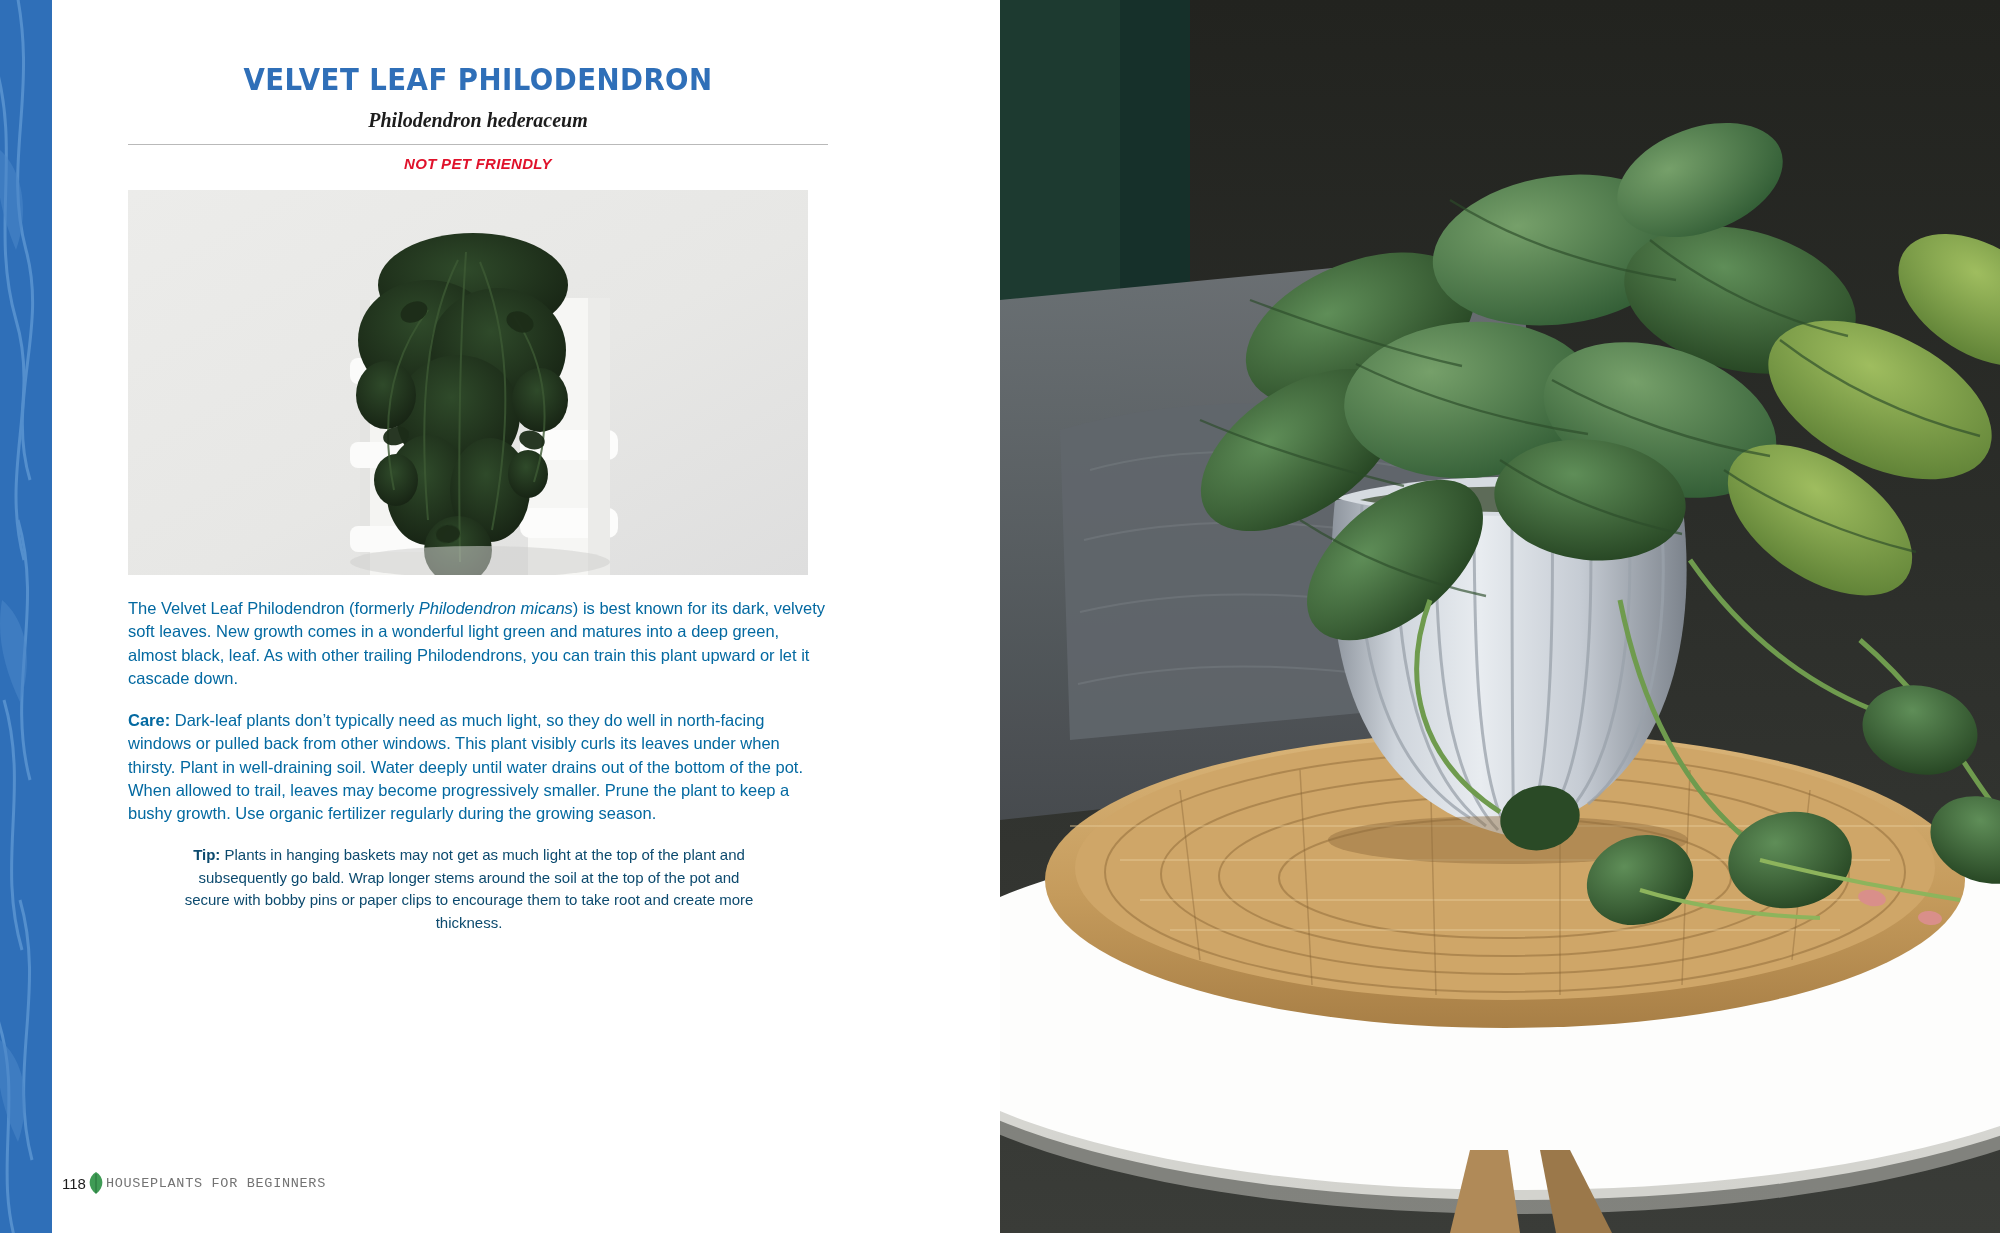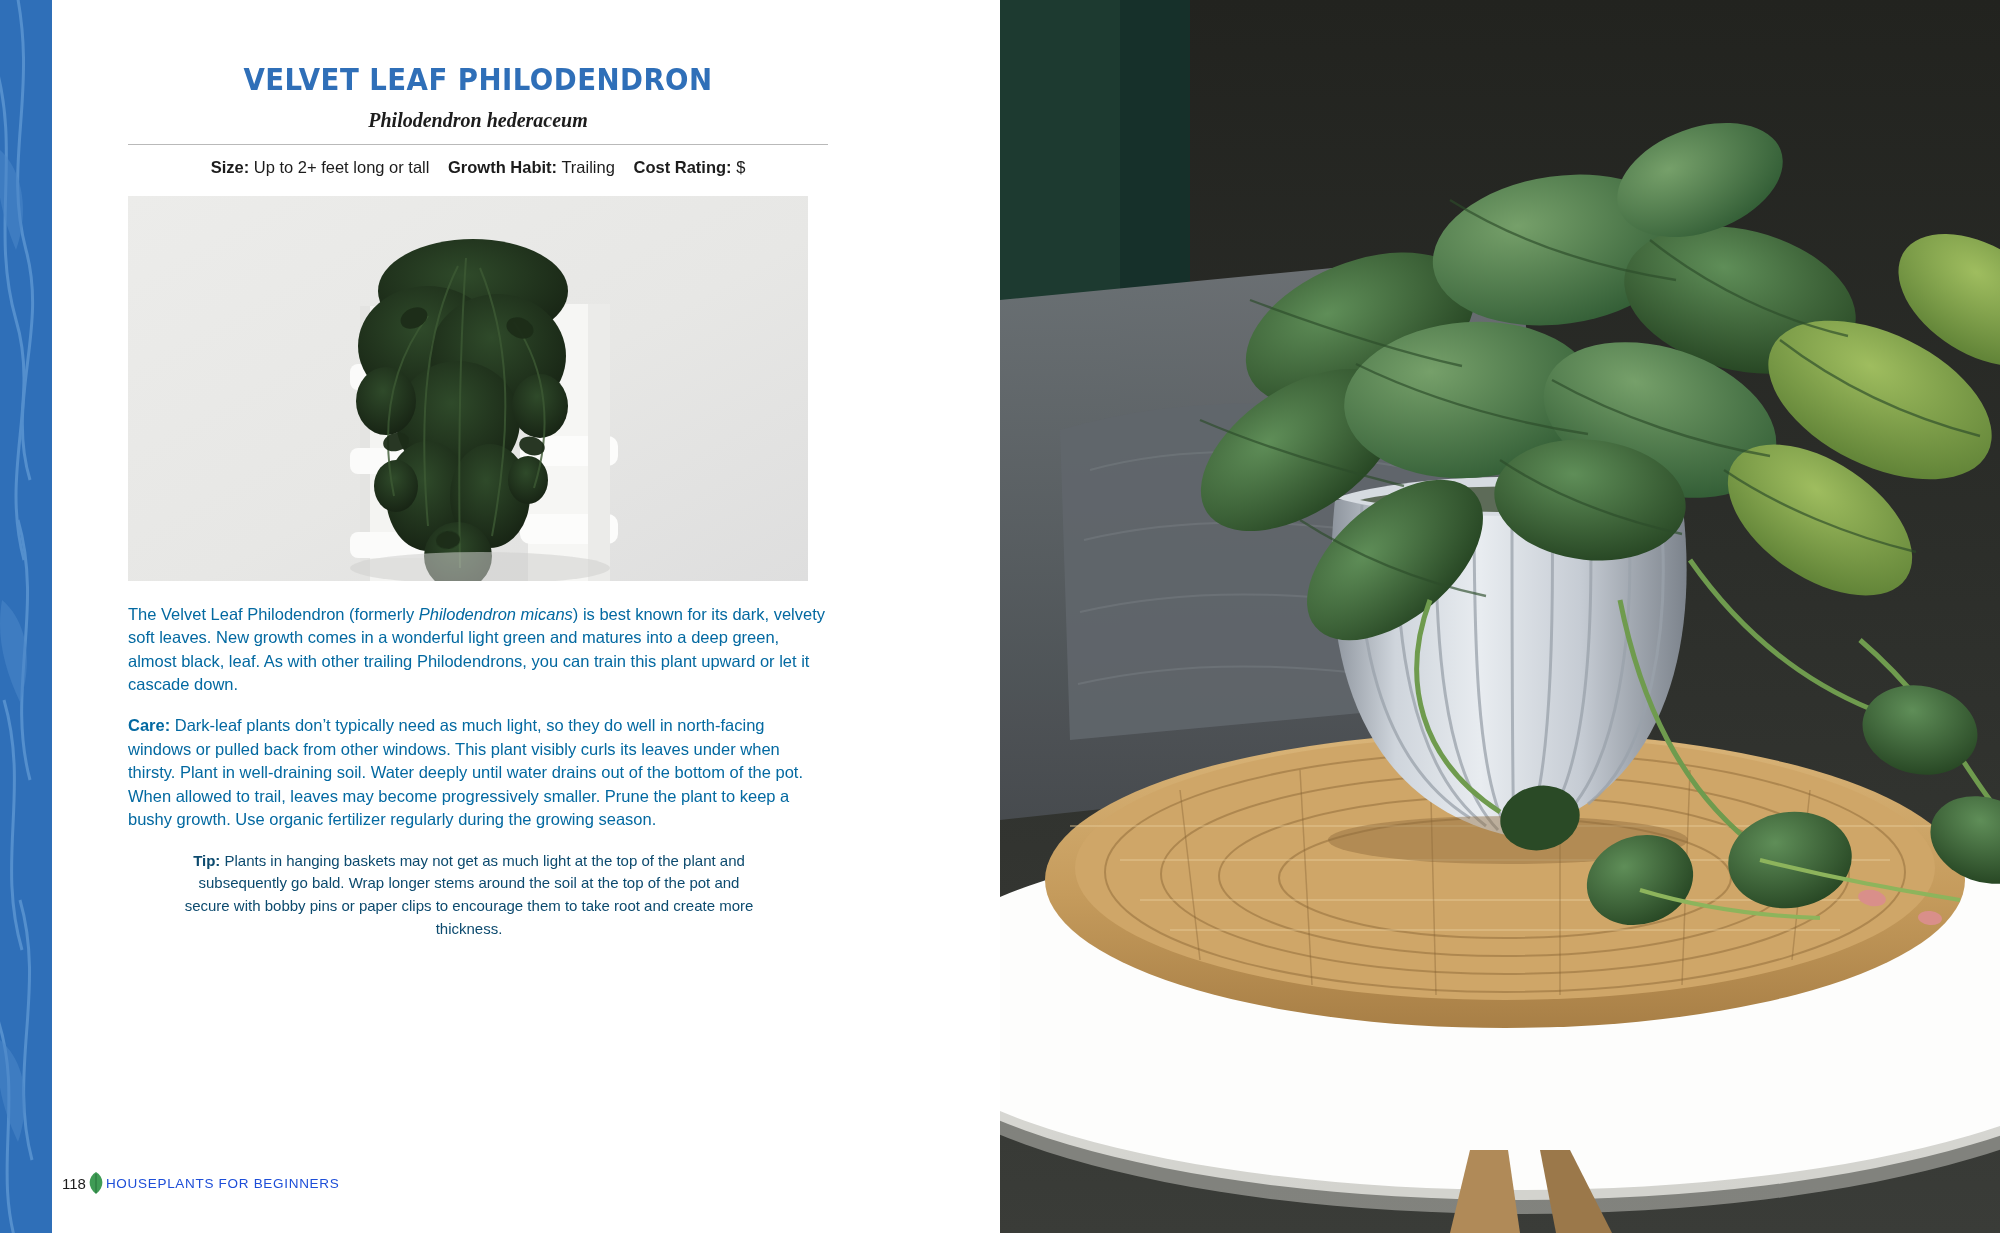--- a/index.html
+++ b/index.html
@@ -134,22 +134,23 @@
     gap: 0;
   }
   .page-num {
     font-size: 15px;
     color: #1c1c1c;
   }
   .leaf-mark { width: 20px; height: 24px; }
   .footer-title {
     font-size: 13.5px;
     letter-spacing: 0.7px;
-    color: #1d4ed8;
+    color: #737373;
     font-weight: normal;
+    font-family: Liberation Mono, monospace;
   }
 
   
   .right-page {
     position: relative;
     width: 1000px;
     height: 1233px;
     flex: 0 0 1000px;
     background: #2b2d2c;
     overflow: hidden;
@@ -181,29 +182,22 @@
         </g>
       </svg>
     </div>
 
     <div class="content">
 
       <h1 class="plant-title">VELVET LEAF PHILODENDRON</h1>
       <div class="plant-latin">Philodendron hederaceum</div>
       <hr class="rule">
 
-      <div class="facts">
-        <span class="lbl">Size:</span>
-        <span>Up to 2+ feet long or tall</span><span class="sep"></span>
-        <span class="lbl">Growth Habit:</span>
-        <span>Trailing</span><span class="sep"></span>
-        <span class="lbl">Cost Rating:</span>
-        <span>$</span>
-      </div>
-
+
+      <div class="not-pet">NOT PET FRIENDLY</div>
 
       <div class="inset-photo">
         <svg width="680" height="385" viewBox="0 0 680 385" xmlns="http://www.w3.org/2000/svg" role="img">
           <defs>
             <linearGradient id="wallg" x1="0" y1="0" x2="1" y2="1">
               <stop offset="0%" stop-color="#ececea"></stop>
               <stop offset="55%" stop-color="#e7e7e5"></stop>
               <stop offset="100%" stop-color="#dedede"></stop>
             </linearGradient>
             <radialGradient id="foliage" cx="45%" cy="35%" r="70%">

